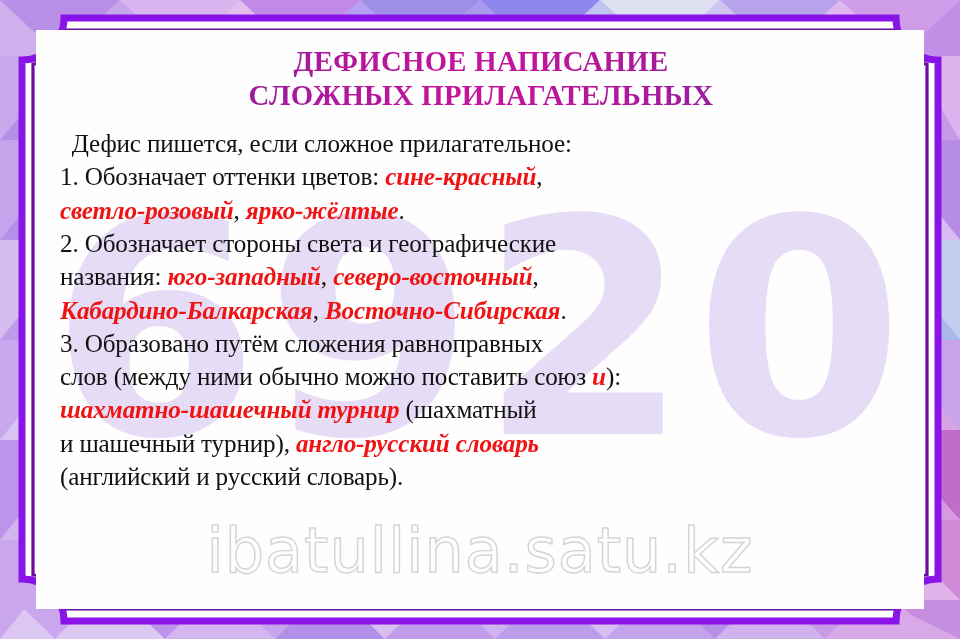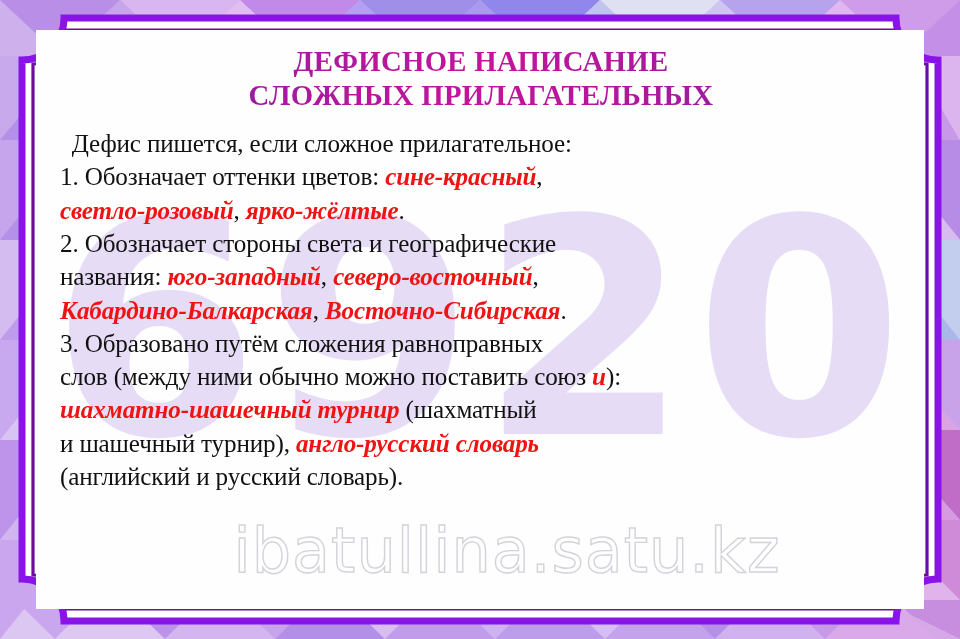--- a/index.html
+++ b/index.html
@@ -71,21 +71,20 @@
     bottom: 22px;
     transform: translateX(-50%);
     font-family: "DejaVu Sans", sans-serif;
     font-weight: 400;
     font-size: 62px;
     letter-spacing: 1px;
     color: transparent;
     -webkit-text-stroke: 1.4px rgba(175,175,185,0.55);
     white-space: nowrap;
     user-select: none;
-    margin-left: 27px;
   }
 
   
   .content {
     position: relative;
     z-index: 3;
     padding: 4px 22px 0 24px;
   }
   .title {
     text-align: center;

